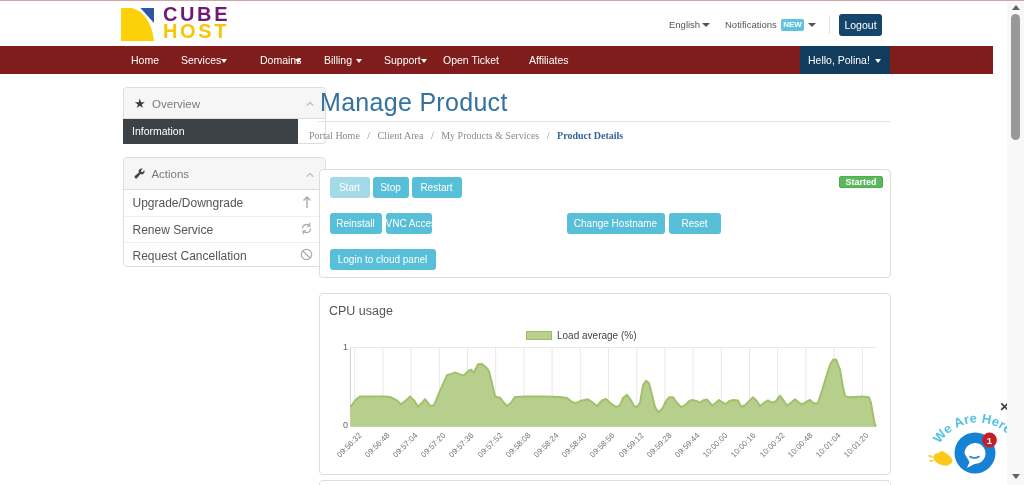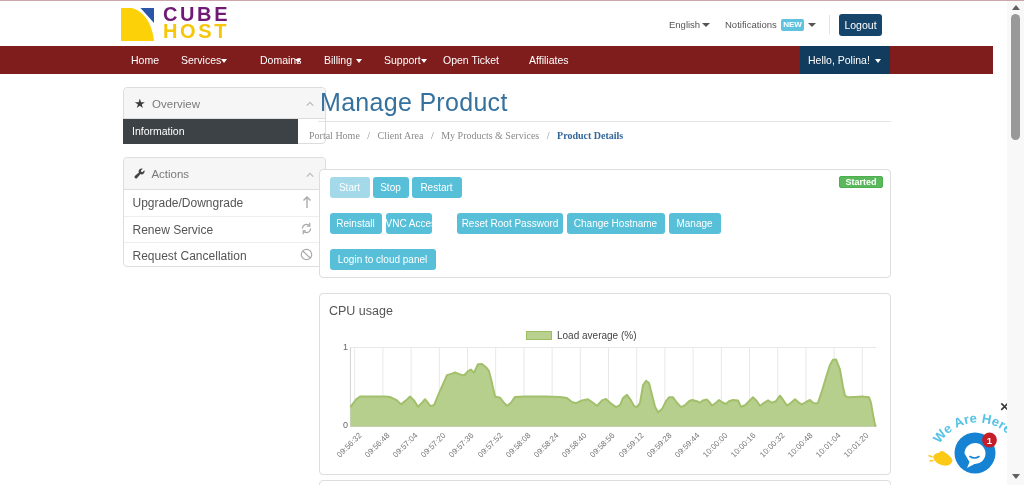--- a/index.html
+++ b/index.html
@@ -146,23 +146,22 @@
 <div class="abs" id="hr1"></div>
 <div class="abs" id="crumbs">Portal Home&nbsp;&nbsp; /&nbsp;&nbsp; Client Area&nbsp;&nbsp; /&nbsp;&nbsp; My Products &amp; Services&nbsp;&nbsp; /&nbsp;&nbsp; <b>Product Details</b></div>
 
 <div class="card" style="top:169px;height:109px;">
   <div id="started">Started</div>
   <div class="btn" style="left:10px;top:7px;width:40px;background:#a3d9e9;">Start</div>
   <div class="btn" style="left:53px;top:7px;width:36px;text-align:center;">Stop</div>
   <div class="btn" style="left:92px;top:7px;width:50px;">Restart</div>
   <div class="btn" style="left:10px;top:43px;width:52px;">Reinstall</div>
   <div class="btn" style="left:66px;top:43px;width:46px;">VNC Access</div>
-  <div class="btn" style="left:137.5px;top:43px;width:106px;">Reset Root Password</div>
   <div class="btn" style="left:247px;top:43px;width:98px;">Change Hostname</div>
-  <div class="btn" style="left:349px;top:43px;width:52px;">Manage</div>
+  <div class="btn" style="left:349px;top:43px;width:52px;">Reset</div>
   <div class="btn" style="left:10px;top:79px;width:106px;">Login to cloud panel</div>
 </div>
 
 <div class="card" style="top:293px;height:182px;"></div>
 <div class="card" style="top:480px;height:10px;"></div>
 <div class="abs" id="cputitle">CPU usage</div>
 <div class="abs" id="legend"><span class="sw"></span>Load average (%)</div>
 <div class="ylab" style="left:328px;top:342px;">1</div>
 <div class="ylab" style="left:328px;top:420px;">0</div>
 <svg class="abs" style="left:0;top:0;" width="1007" height="485" viewBox="0 0 1007 485">

